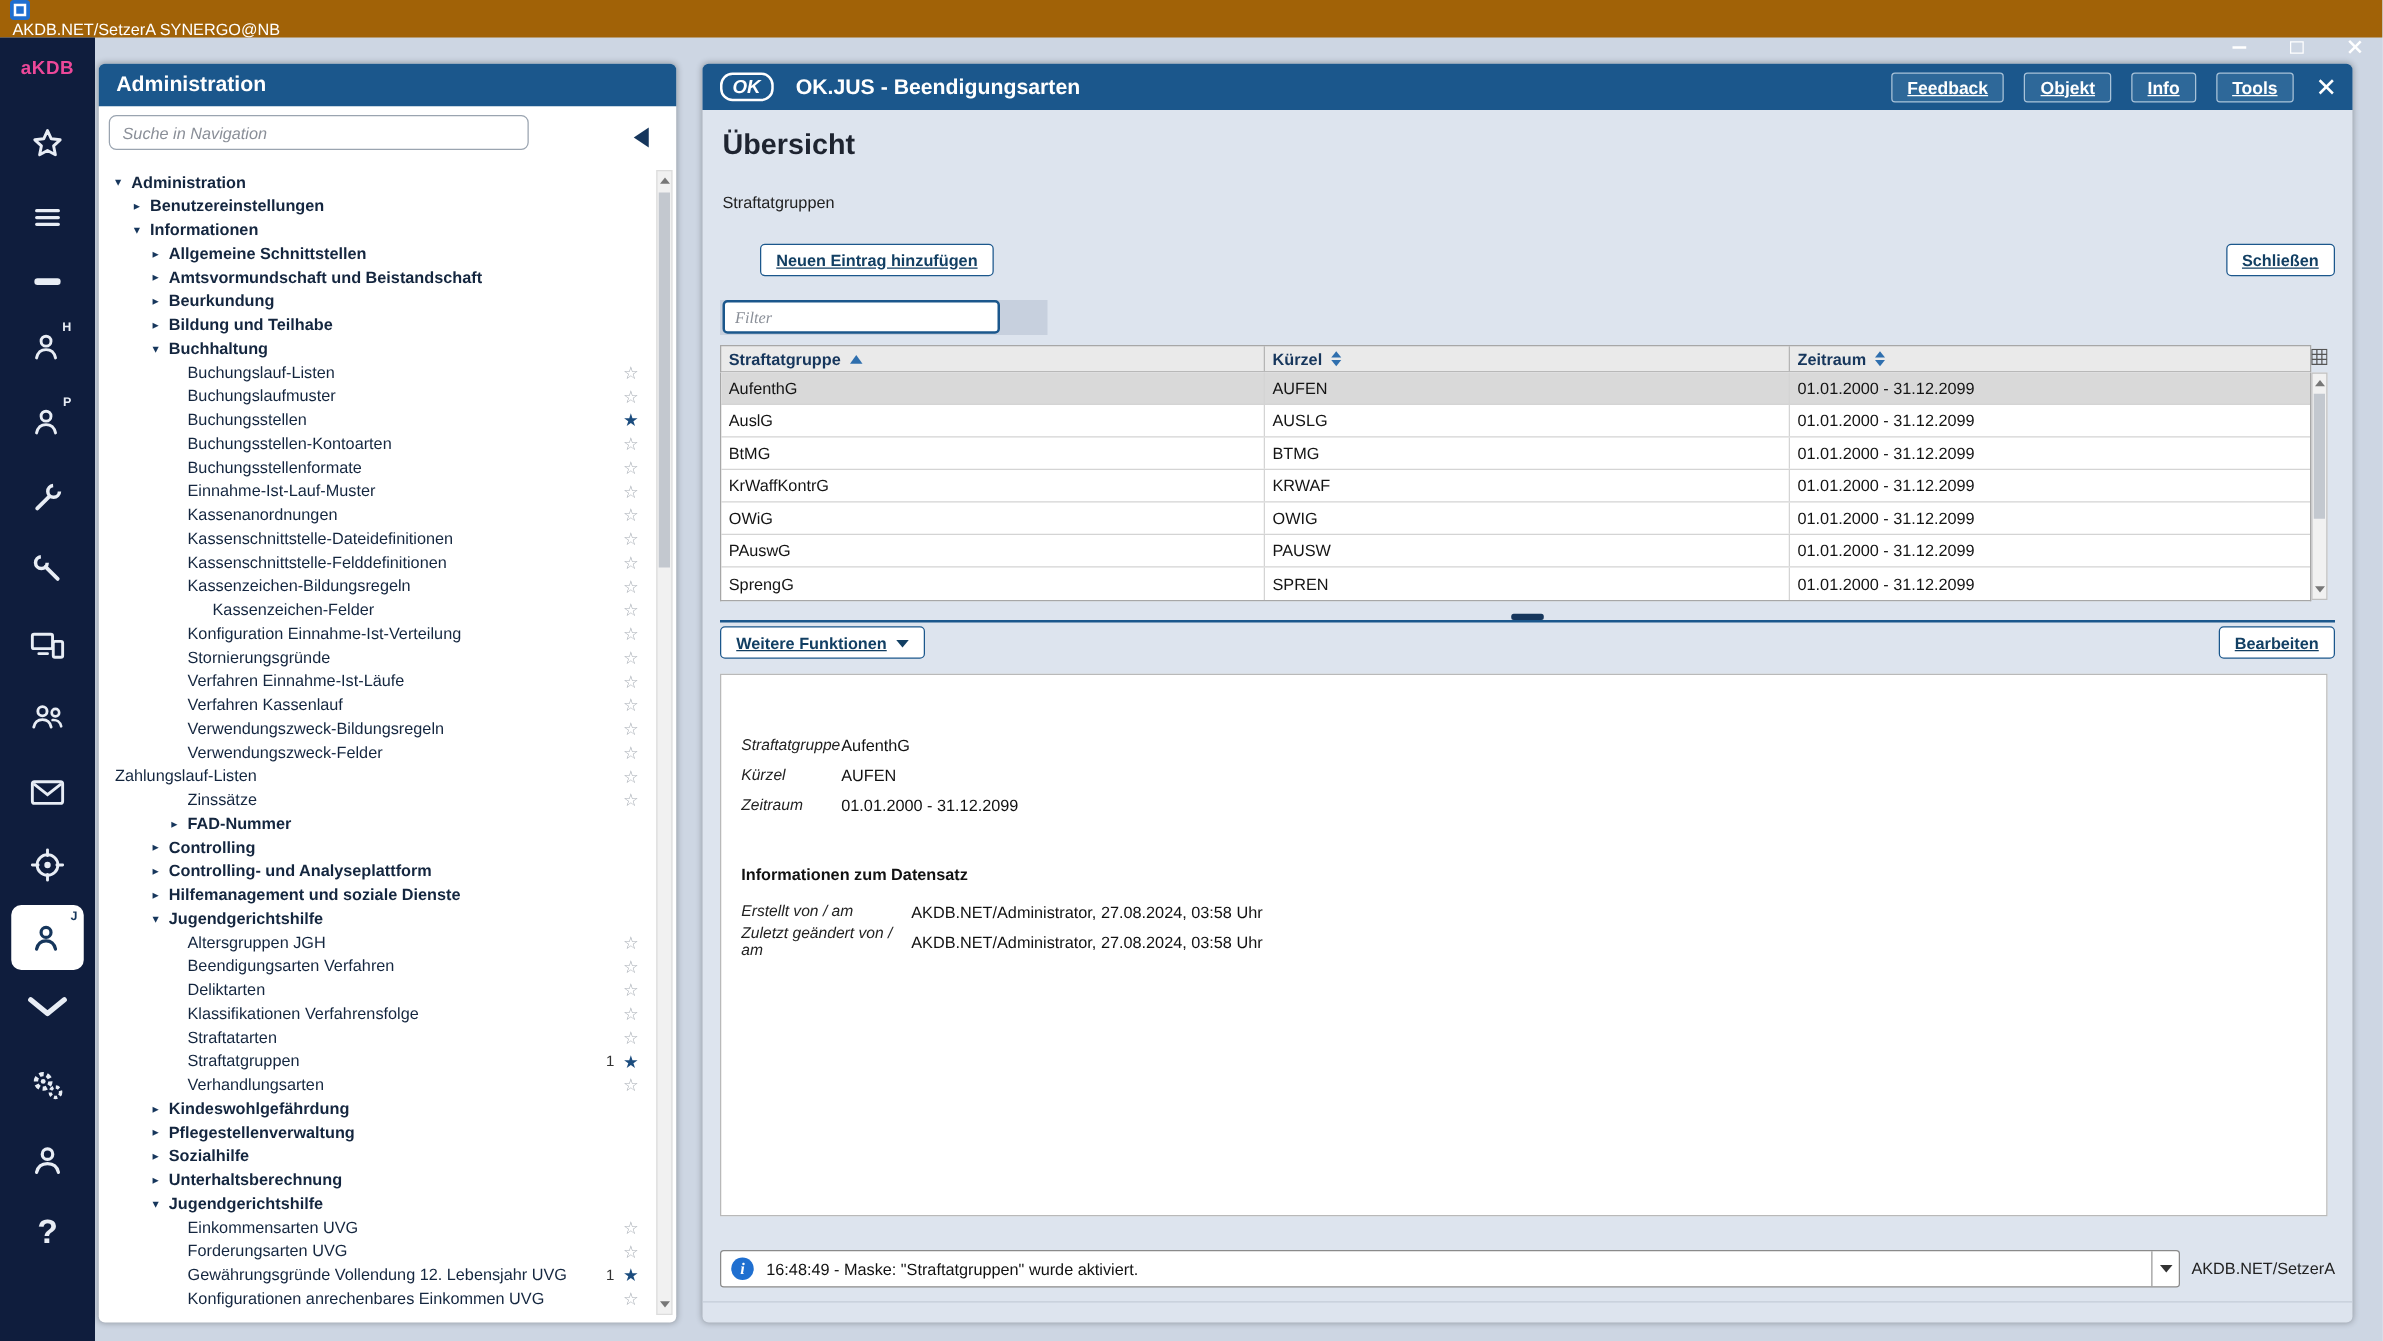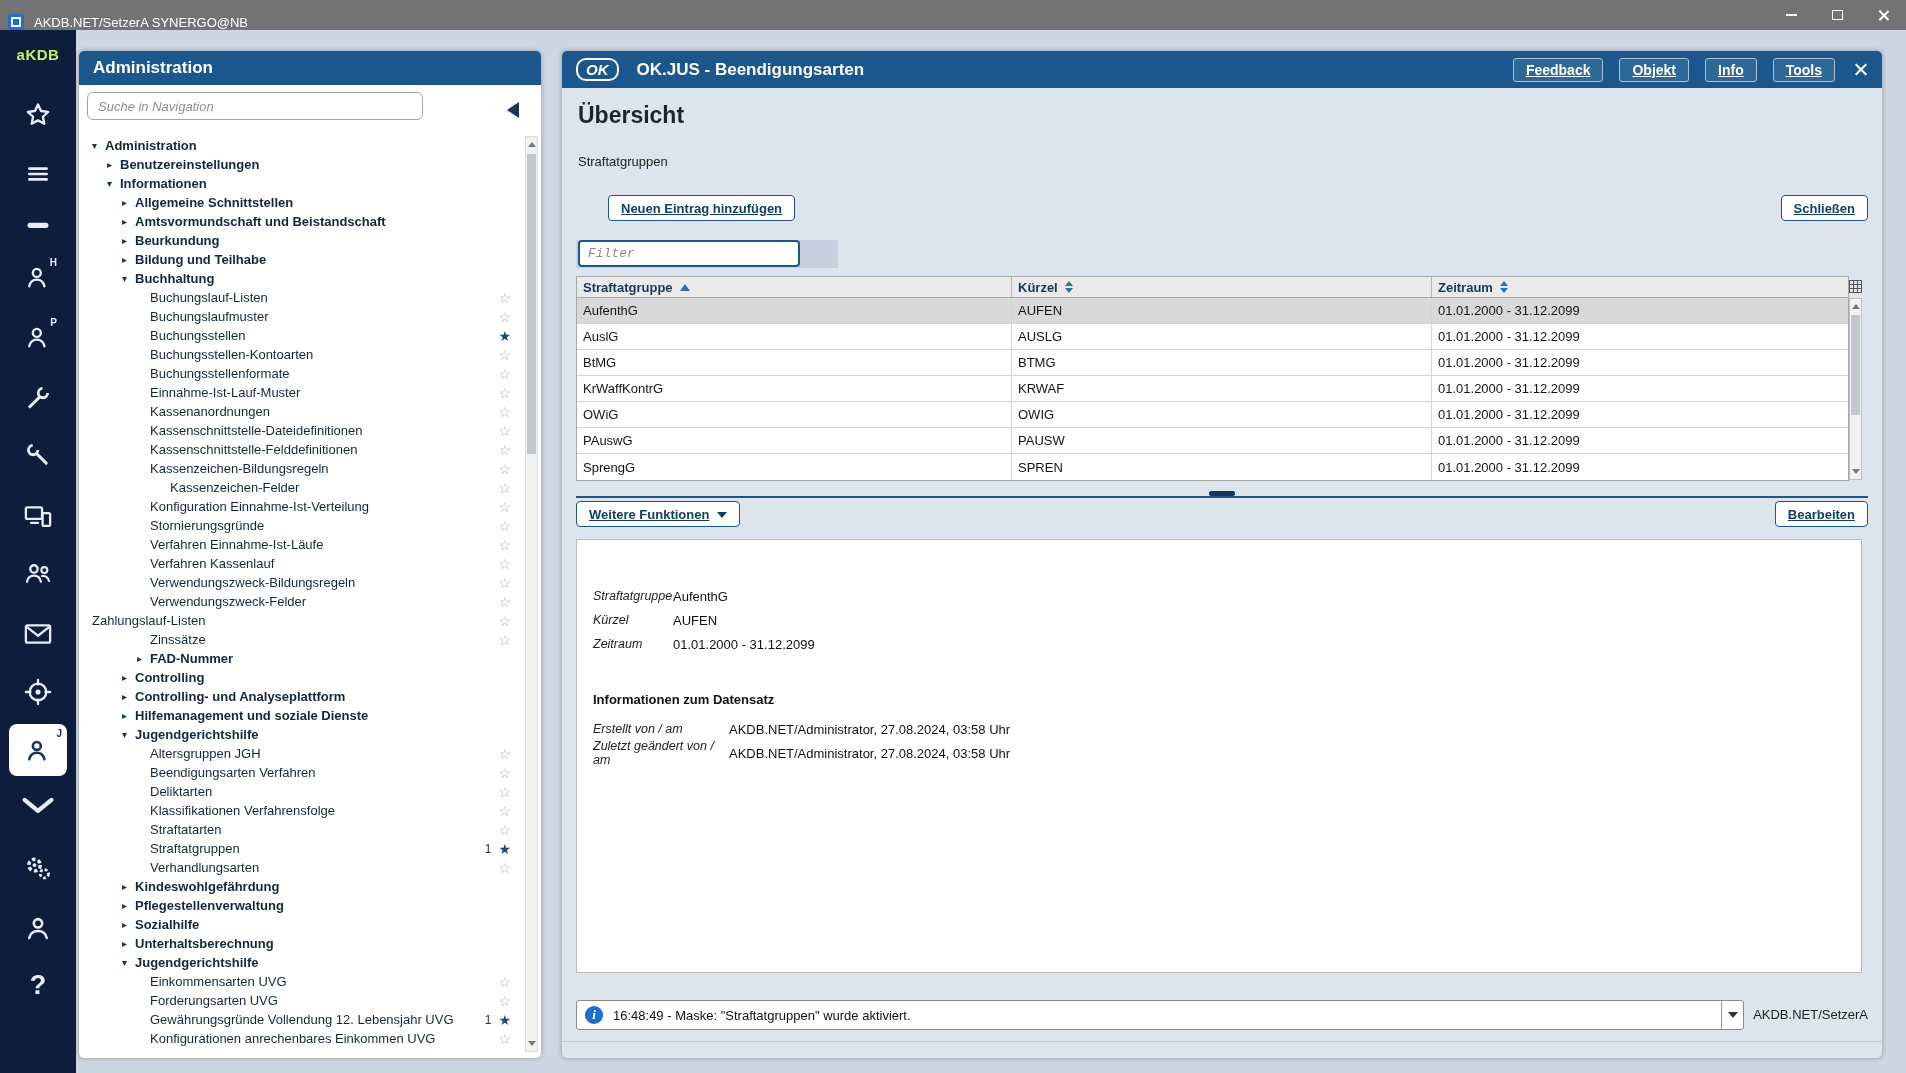--- a/index.html
+++ b/index.html
@@ -3,39 +3,39 @@
 <meta charset="utf-8">
 <style>
   * { box-sizing: border-box; }
   html,body { margin:0; padding:0; }
   body {
     width:1906px; height:1073px; overflow:hidden;
     font-family:"Liberation Sans", sans-serif;
     background:#cdd6e3;
   }
   
-  .titlebar { height:30px; background:#737373; display:flex; align-items:flex-end; color:#fff; }
+  .titlebar { height:30px; background:#a16207; display:flex; align-items:flex-start; color:#fff;flex-direction:column; }
   .app-icon { width:16px; height:16px; margin-left:8px; background:#1f6fd0; border-radius:3px; position:relative; flex:0 0 16px;}
   .app-icon::after { content:""; position:absolute; inset:3px; border:2px solid #fff; }
   .titlebar-title { margin-left:10px; font-size:13px; }
   .win-controls { margin-left:auto; display:flex; height:100%; }
   .win-btn { width:46px; display:flex; align-items:center; justify-content:center; }
   .glyph-min { width:11px; border-top:2px solid #fff; display:block; }
   .glyph-max { width:11px; height:10px; border:1.5px solid #fff; display:block; }
   .glyph-close { position:relative; width:13px; height:13px; display:block; }
   .glyph-close::before,.glyph-close::after { content:""; position:absolute; left:6px; top:0; width:1.6px; height:13px; background:#fff; }
   .glyph-close::before { transform:rotate(45deg); }
   .glyph-close::after  { transform:rotate(-45deg); }
 
   
   .desk { position:relative; height:1043px; }
 
   
   .sidebar { position:absolute; left:0; top:0; width:76px; height:100%; background:#0f1d3d; }
-  .side-logo { color:#bef264; font-weight:bold; font-size:15px; text-align:center; margin-top:16px; letter-spacing:.5px; }
+  .side-logo { color:#ec4899; font-weight:bold; font-size:15px; text-align:center; margin-top:16px; letter-spacing:.5px; }
   .side-icon { position:absolute; left:50%; transform:translate(-50%,-50%); width:48px; height:48px;
                display:flex; align-items:center; justify-content:center; color:#e8edf5; }
   .side-icon.active { background:#fff; width:58px; height:52px; border-radius:8px; color:#16365c; }
   .side-icon .badge { position:absolute; top:4px; right:5px; font-size:10px; font-weight:bold; }
   .side-icon .glyph { font-size:24px; line-height:1; }
 
   
   .nav-panel { position:absolute; left:79px; top:21px; width:462px; height:1007px; background:#fff;
                border-radius:5px; box-shadow:0 0 5px rgba(0,0,0,.3); }
   .nav-header { height:34px; background:#1b578c; border-radius:5px 5px 0 0; display:flex; align-items:center;
@@ -86,21 +86,21 @@
              font-family:inherit; font-size:13px; font-weight:bold; color:#123f63; text-decoration:underline; cursor:pointer; }
   .btn-add { position:absolute; left:14px; top:107px;margin-left:32px; }
   .btn-close-view { position:absolute; right:14px; top:107px; }
   .btn-more { position:absolute; left:14px; top:413px; }
   .btn-edit { position:absolute; right:14px; top:413px; }
   .caret-down { display:inline-block; margin-left:8px; width:0; height:0; vertical-align:middle;
                 border-left:5px solid transparent; border-right:5px solid transparent; border-top:6px solid #123f63; }
 
   .filter-strip { position:absolute; left:14px; top:152px; width:262px; height:28px; background:#c7d0de; }
   .filter-input { position:absolute; left:2px; top:0; width:222px; height:27px; border:2px solid #1b578c;
-                  border-radius:4px; padding:0 8px; font-size:13px; font-family:Liberation Mono, monospace; color:#333; }
+                  border-radius:4px; padding:0 8px; font-size:13px; font-family:Liberation Serif, serif; color:#333; }
   .filter-input::placeholder { font-style:italic; color:#8a8f98; }
 
   .table { position:absolute; left:14px; top:188px; width:1286px; height:204px; }
   .thead { display:grid; grid-template-columns:435px 420px 417px; height:22px; background:#eaeaea;
            border:1px solid #a7a7a7; width:1273px; }
   .th { display:flex; align-items:center; padding-left:6px; font-size:13px; font-weight:bold; color:#16365c;
         border-right:1px solid #b5b5b5; }
   .th:last-child { border-right:none; }
   .sort { margin-left:7px; display:flex; flex-direction:column; gap:2px; }
   .tri.up-blue { border-left:5px solid transparent; border-right:5px solid transparent; border-bottom:7px solid #2f6fae; }

